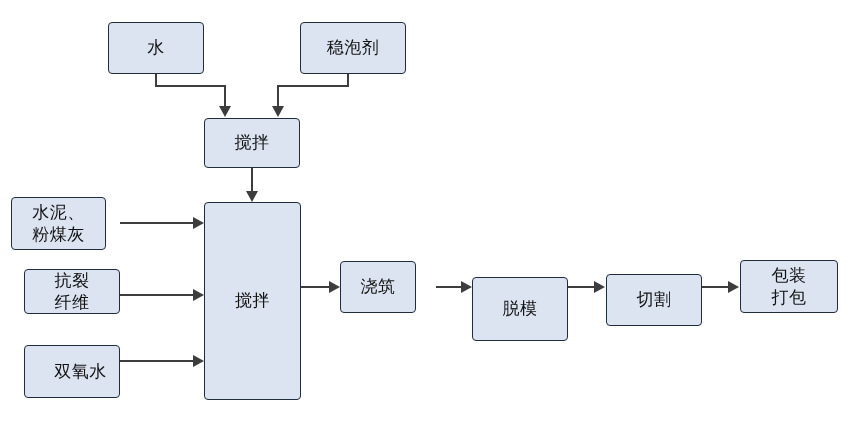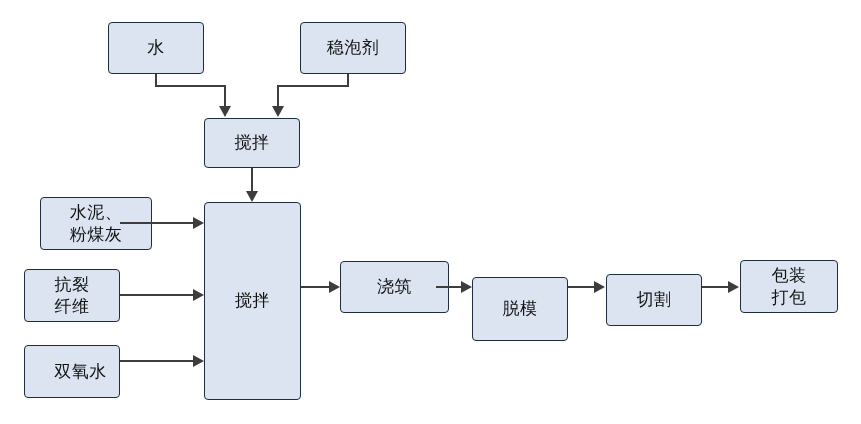--- a/index.html
+++ b/index.html
@@ -58,31 +58,31 @@
 <body>
 
 <div id="canvas">
 
   <div class="node" style="left:108px; top:22px; width:96px; height:52px;">水</div>
 
   <div class="node" style="left:300px; top:22px; width:106px; height:52px;">稳泡剂</div>
 
   <div class="node" style="left:204px; top:118px; width:96px; height:50px;">搅拌</div>
 
-  <div class="node" style="left:40px; top:197px; width:112px; height:53px;">水泥、
+  <div class="node" style="left:11px; top:197px; width:95px; height:53px;">水泥、
 粉煤灰</div>
 
-  <div class="node" style="left:24px; top:269px; width:96px; height:53px;">抗裂
+  <div class="node" style="left:24px; top:269px; width:96px; height:45px;">抗裂
 纤维</div>
 
   <div class="node" style="left:24px; top:345px; width:96px; height:53px;padding-left:17px;">双氧水</div>
 
   <div class="node" style="left:204px; top:202px; width:97px; height:198px;">搅拌</div>
 
-  <div class="node" style="left:340px; top:261px; width:109px; height:52px;">浇筑</div>
+  <div class="node" style="left:340px; top:261px; width:76px; height:52px;">浇筑</div>
 
   <div class="node" style="left:472px; top:261px; width:96px; height:64px;margin-top:16px;">脱模</div>
 
   <div class="node" style="left:606px; top:261px; width:96px; height:52px;margin-top:13px;">切割</div>
 
   <div class="node" style="left:740px; top:260px; width:98px; height:53px;">包装
 打包</div>
 
   <div class="edge v" style="left:155px; top:74px; height:13px;"></div>
   <div class="edge h" style="left:155px; top:85px; width:71px;"></div>

